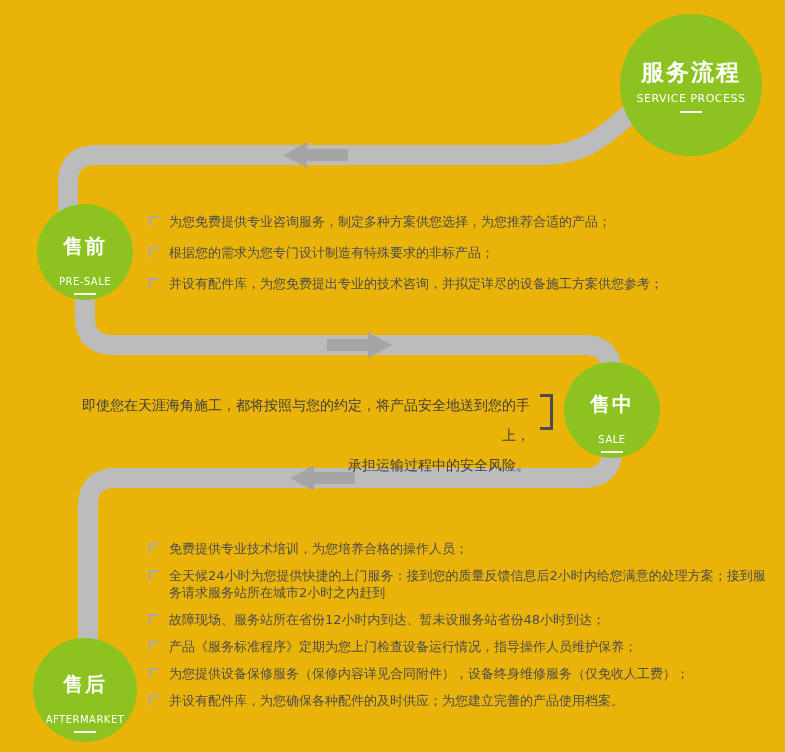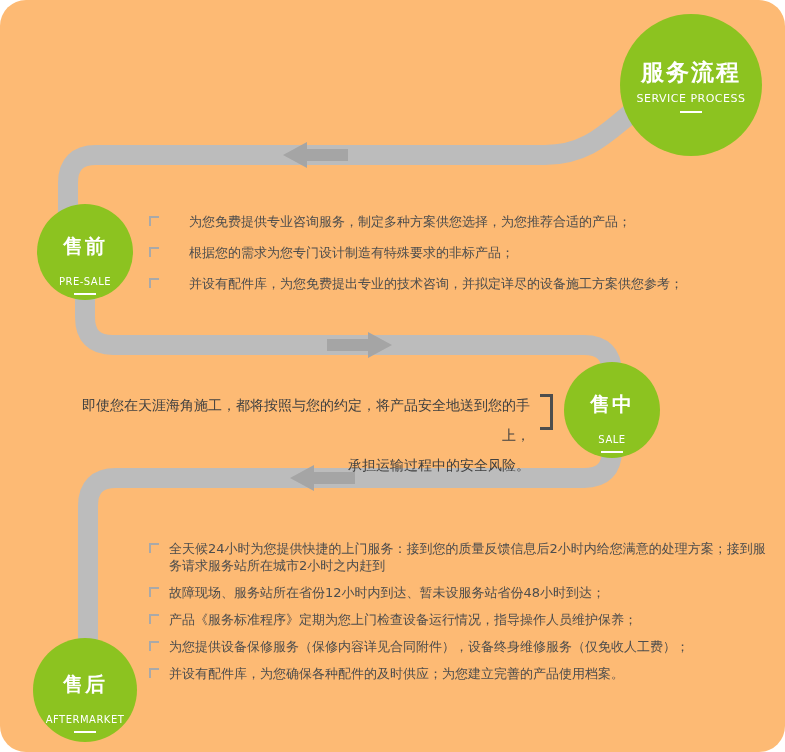--- a/index.html
+++ b/index.html
@@ -1,19 +1,18 @@
 <!DOCTYPE html>
 <html><head>
 <meta charset="utf-8">
 <style>
   html,body{margin:0;padding:0;background:#ffffff;}
   .canvas{
-    position:relative;width:785px;height:752px;background:#fdba74;overflow:hidden;
+    position:relative;width:785px;height:752px;background:#eab308;overflow:hidden;
     font-family:"DejaVu Sans","Liberation Sans",sans-serif;
-    border-radius:26px;
   }
   .flow-svg{position:absolute;left:0;top:0;}
   .circle{
     position:absolute;border-radius:50%;background:#8cc320;color:#fff;
     display:flex;flex-direction:column;align-items:center;justify-content:center;
     text-align:center;z-index:2;
   }
   .c-main{left:620px;top:14px;width:142px;height:142px;}
   .c-main .zh{font-size:23px;font-weight:bold;letter-spacing:2px;}
   .c-main .en{font-size:11px;margin-top:4px;letter-spacing:0.5px;}
@@ -25,21 +24,21 @@
   .c-after{left:33px;top:638px;width:104px;height:104px;}
   .items{position:absolute;z-index:3;}
   .items .item{
     display:flex;align-items:flex-start;color:#4d4d4d;font-size:13px;line-height:17px;
   }
   .tick{
     flex:0 0 auto;width:8px;height:8px;border-left:2px solid #a9a9a9;border-top:2px solid #a9a9a9;
     margin:3px 10px 0 0;
   }
   .items-presale{left:149px;top:213px;width:615px;}
-  .items-presale .item{margin-bottom:14px;gap:20px;}
+  .items-presale .item{margin-bottom:14px;}
   .items-after{left:149px;top:540px;width:625px;}
   .items-after .item{margin-bottom:10px;}
   .sale-text{
     position:absolute;left:80px;top:390px;width:450px;text-align:right;z-index:3;
     color:#404040;font-size:14px;line-height:30px;
   }
   .brace{
     position:absolute;left:540px;top:394px;width:10px;height:30px;z-index:3;
     border-top:3px solid #4d4d4d;border-right:3px solid #4d4d4d;border-bottom:3px solid #4d4d4d;
   }
@@ -99,20 +98,24 @@
 
   <div class="sale-text">
     <div>即使您在天涯海角施工，都将按照与您的约定，将产品安全地送到您的手上，</div>
     <div>承担运输过程中的安全风险。</div>
   </div>
   <div class="brace"></div>
 
   <div class="items items-after">
     <div class="item">
       <span class="tick"></span>
+      <span>免费提供专业技术培训，为您培养合格的操作人员；</span>
+    </div>
+    <div class="item">
+      <span class="tick"></span>
       <span>全天候24小时为您提供快捷的上门服务：接到您的质量反馈信息后2小时内给您满意的处理方案；接到服务请求服务站所在城市2小时之内赶到</span>
     </div>
     <div class="item">
       <span class="tick"></span>
       <span>故障现场、服务站所在省份12小时内到达、暂未设服务站省份48小时到达；</span>
     </div>
     <div class="item">
       <span class="tick"></span>
       <span>产品《服务标准程序》定期为您上门检查设备运行情况，指导操作人员维护保养；</span>
     </div>

